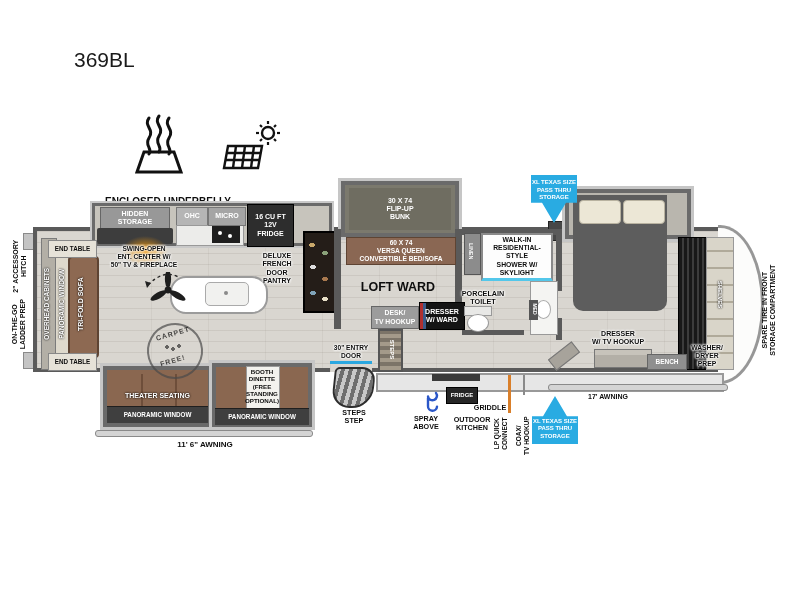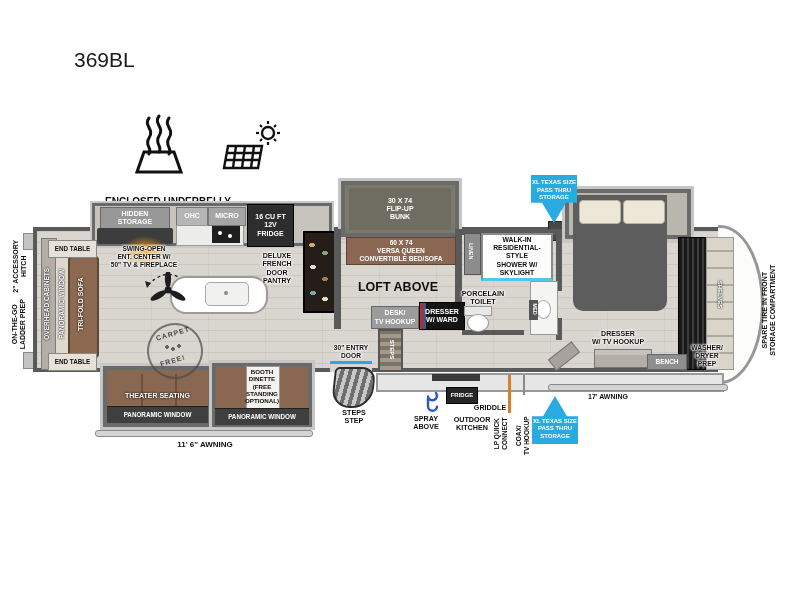--- a/index.html
+++ b/index.html
@@ -127,21 +127,21 @@
 
   <div class="a l halo" style="left:252px;top:252px;width:50px;font-size:7px;z-index:5">DELUXE
 FRENCH
 DOOR
 PANTRY</div>
   <div class="a" style="left:303px;top:231px;width:29px;height:78px;background:#241d18;border:2px solid #000;z-index:4;
        background-image:radial-gradient(3px 2px at 7px 12px,#c9a86a 99%,transparent),radial-gradient(3px 2px at 20px 20px,#8ba27a 99%,transparent),radial-gradient(3px 2px at 8px 34px,#ddd 99%,transparent),radial-gradient(3px 2px at 20px 46px,#a9794f 99%,transparent),radial-gradient(3px 2px at 8px 60px,#7fa3b8 99%,transparent),radial-gradient(3px 2px at 20px 66px,#e8e0c8 99%,transparent)"></div>
 
   <div class="a wall" style="left:334px;top:229px;width:7px;height:100px;z-index:4"></div>
   <div class="a wall" style="left:455px;top:229px;width:7px;height:100px;z-index:4"></div>
-  <div class="a l" style="left:348px;top:280px;width:100px;font-size:12.5px;z-index:5">LOFT ABOVE</div>
+  <div class="a l" style="left:348px;top:280px;width:100px;font-size:12.5px;z-index:5">LOFT WARD</div>
 
   <div class="a slide" style="left:341px;top:181px;width:118px;height:56px;background:#7b796d;box-sizing:border-box;z-index:3"></div>
   <div class="a l lw flex" style="left:349px;top:188px;width:102px;height:42px;background:#6f6d61;font-size:7px;z-index:4">30 X 74
 FLIP-UP
 BUNK</div>
   <div class="a l lw flex" style="left:346px;top:237px;width:108px;height:26px;background:#8a6753;border:1px solid #5e4433;font-size:6.6px;z-index:4">60 X 74
 VERSA QUEEN
 CONVERTIBLE BED/SOFA</div>
 
   <div class="a l lw flex" style="left:371px;top:306px;width:46px;height:21px;background:#9c9c9c;border:1px solid #666;font-size:6.8px;z-index:4">DESK/

